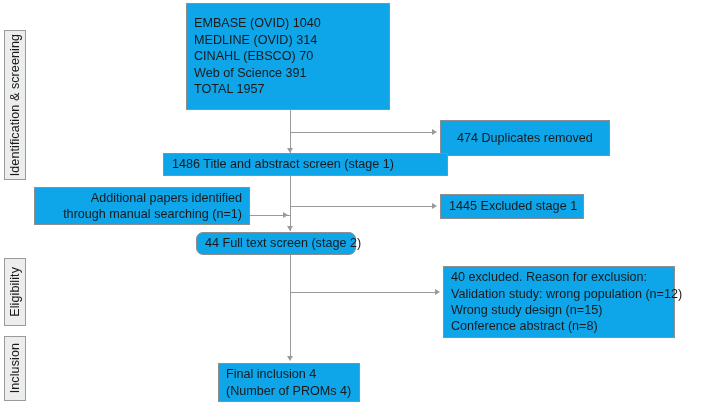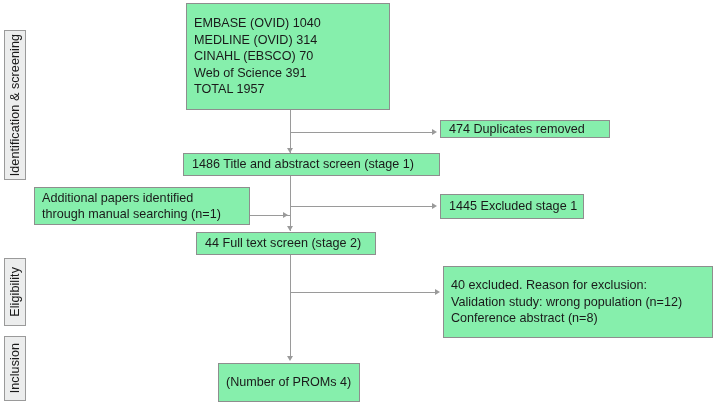--- a/index.html
+++ b/index.html
@@ -34,21 +34,21 @@
     color: #1a1a1a;
     white-space: nowrap;
     letter-spacing: 0.1px;
   }
 
   
   .box {
     position: absolute;
     box-sizing: border-box;
     border: 1px solid #8e8e8e;
-    background: #86efac;
+    background: #0ea5e9;
     display: flex;
     flex-direction: column;
     justify-content: center;
   }
   .box-line {
     font-size: 12.6px;
     line-height: 16.4px;
     color: #1a1a1a;
     white-space: nowrap;
     padding: 0 7px;
@@ -106,59 +106,61 @@
     <div class="box-line">Web of Science 391</div>
     <div class="box-line">TOTAL 1957</div>
   </div>
 
   <div class="vline" style="left:290px; top:110px; height:43px;"></div>
   <div class="arrow-down" style="left:286.5px; top:148px;"></div>
 
   <div class="hline" style="left:290px; top:132px; width:143px;"></div>
   <div class="arrow-right" style="left:432px; top:128.5px;"></div>
 
-  <div class="box tight" style="left:440px; top:120px; width:170px; height:18px;">
+  <div class="box tight" style="left:440px; top:120px; width:170px; height:36px;padding-left:8px;">
     <div class="box-line">474 Duplicates removed</div>
   </div>
 
-  <div class="box tight" style="left:163px; top:153px; width:257px; height:23px;margin-left:20px;">
+  <div class="box tight" style="left:163px; top:153px; width:285px; height:23px;">
     <div class="box-line">1486 Title and abstract screen (stage 1)</div>
   </div>
 
   <div class="vline" style="left:290px; top:176px; height:55px;"></div>
   <div class="arrow-down" style="left:286.5px; top:226px;"></div>
 
   <div class="hline" style="left:290px; top:206px; width:143px;"></div>
   <div class="arrow-right" style="left:432px; top:202.5px;"></div>
 
-  <div class="box" style="left:34px; top:187px; width:216px; height:38px;">
+  <div class="box" style="left:34px; top:187px; width:216px; height:38px;text-align:right;">
     <div class="box-line">Additional papers identified</div>
     <div class="box-line">through manual searching (n=1)</div>
   </div>
 
   <div class="hline" style="left:250px; top:215px; width:40px;"></div>
   <div class="arrow-right" style="left:283px; top:211.5px;"></div>
 
   <div class="box tight" style="left:440px; top:194px; width:144px; height:25px;">
     <div class="box-line">1445 Excluded stage 1</div>
   </div>
 
-  <div class="box tight" style="left:196px; top:232px; width:180px; height:23px;">
+  <div class="box tight" style="left:196px; top:232px; width:160px; height:23px;border-radius:7px;">
     <div class="box-line">44 Full text screen (stage 2)</div>
   </div>
 
   <div class="vline" style="left:290px; top:255px; height:103px;"></div>
   <div class="arrow-down" style="left:286.5px; top:356px;"></div>
 
   <div class="hline" style="left:290px; top:292px; width:146px;"></div>
   <div class="arrow-right" style="left:435px; top:288.5px;"></div>
 
-  <div class="box" style="left:443px; top:266px; width:270px; height:72px;">
+  <div class="box" style="left:443px; top:266px; width:232px; height:72px;">
     <div class="box-line">40 excluded. Reason for exclusion:</div>
     <div class="box-line">Validation study: wrong population (n=12)</div>
+    <div class="box-line">Wrong study design (n=15)</div>
     <div class="box-line">Conference abstract (n=8)</div>
   </div>
 
   <div class="box" style="left:218px; top:363px; width:142px; height:39px;">
+    <div class="box-line">Final inclusion 4</div>
     <div class="box-line">(Number of PROMs 4)</div>
   </div>
 
 </div>
 
 </body></html>

